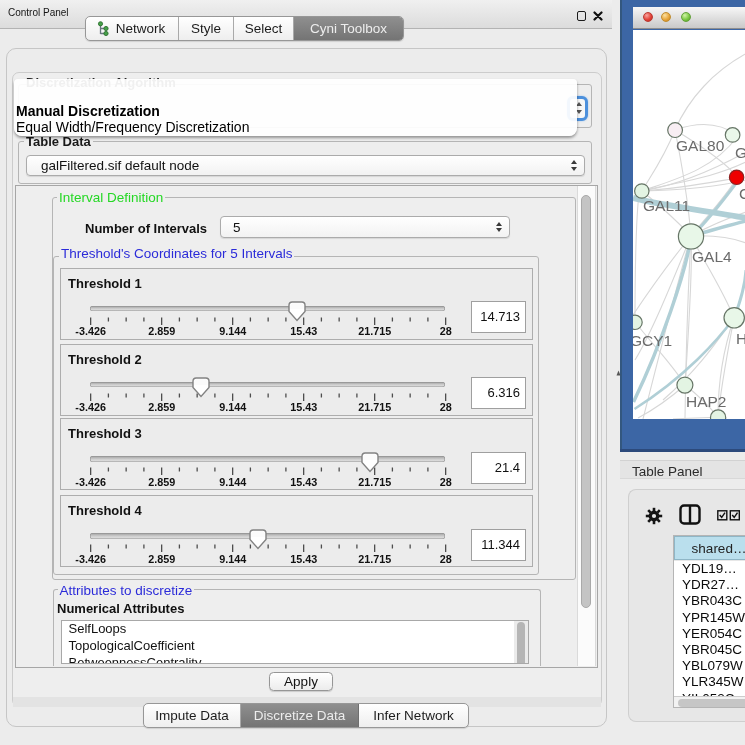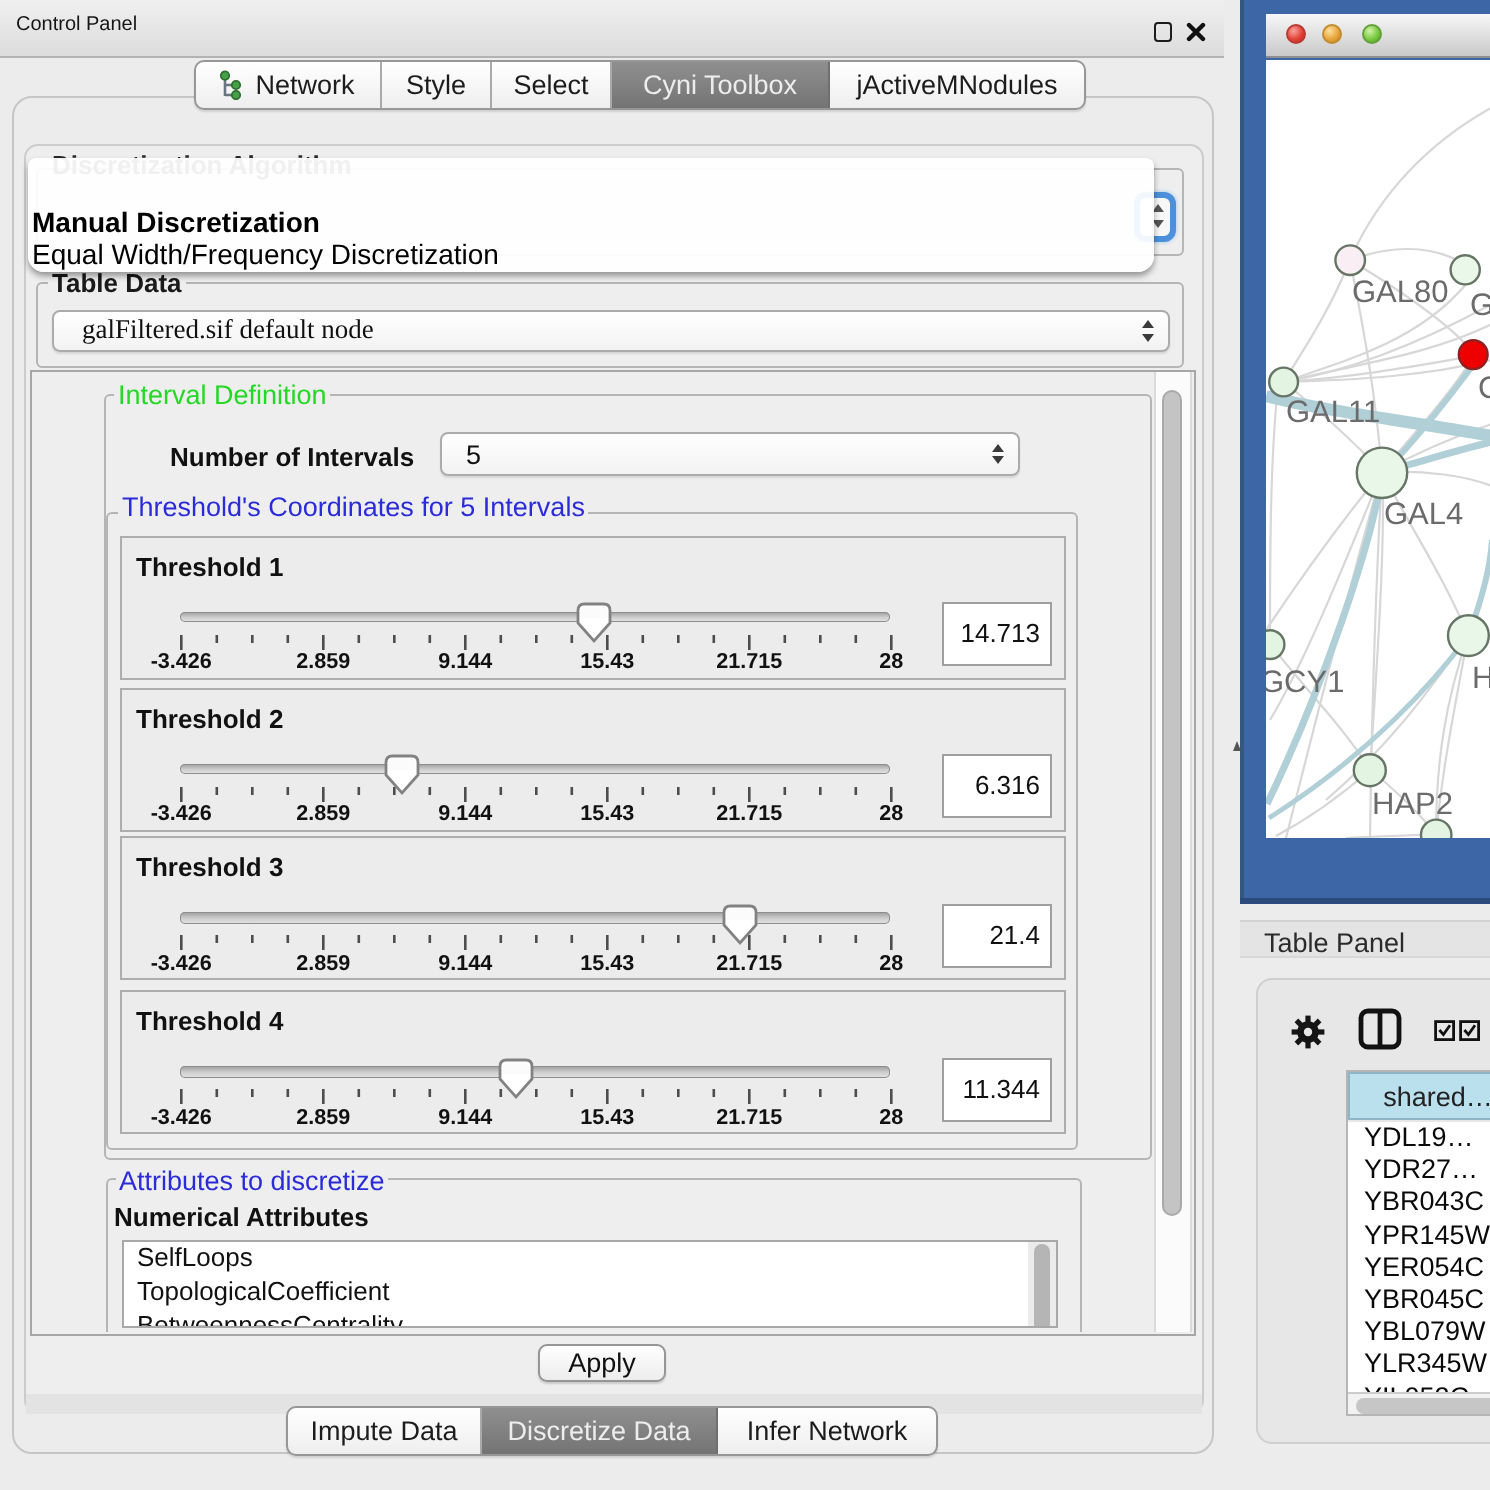--- a/index.html
+++ b/index.html
@@ -23,31 +23,30 @@
 <div class="abs" style="left:11.5px;top:72px;width:590px;height:635px;background:#eeeeee;border:1px solid #cccccc;border-radius:7px;"></div>
 
 <style>
   .seg { display:flex; height:25px; border:1px solid #979797; border-radius:5px; overflow:hidden;
          background:linear-gradient(#ffffff,#eeeeee); box-shadow:0 1px 1px rgba(0,0,0,0.12); }
   .seg .tb { display:flex; align-items:center; justify-content:center; font-size:13.5px; color:#1c1c1c;
              border-right:1px solid #a9a9a9; white-space:nowrap; }
   .seg .tb:last-child { border-right:none; }
   .seg .sel { background:linear-gradient(#8f8f8f,#747474); color:#ededed; border-right-color:#6f6f6f;text-align:right; }
 </style>
-<div id="toptabs" class="abs seg" style="left:85px;top:30px;margin-left:12px;">
+<div id="toptabs" class="abs seg" style="left:85px;top:16px;">
   <div class="tb" style="width:93px;"><svg width="13" height="15" viewBox="0 0 13 15" style="margin-right:6px;margin-left:-2px;">
      <path d="M3.5 3 L3.5 13 M3.5 7.5 L8.5 7.5 M3.5 12.5 L8.5 12.5" stroke="#6b7580" stroke-width="1.3" fill="none"></path>
      <circle cx="3.5" cy="2.8" r="2.1" fill="#46a049" stroke="#2d7030" stroke-width="0.9"></circle>
      <circle cx="9" cy="7.5" r="2.1" fill="#46a049" stroke="#2d7030" stroke-width="0.9"></circle>
      <circle cx="9" cy="12.5" r="2.1" fill="#46a049" stroke="#2d7030" stroke-width="0.9"></circle>
     </svg>Network</div>
   <div class="tb" style="width:55px;">Style</div>
   <div class="tb" style="width:60px;">Select</div>
   <div class="tb sel" style="width:109px;">Cyni Toolbox</div>
-  <div class="tb" style="width:127px;">jActiveMNodules</div>
 </div>
 
 <style>
   .grpbox { position:absolute; border:1px solid #b5b5b5; border-radius:3px; }
   .grplab { position:absolute; font-size:13px; background:#eeeeee; padding:0 2px; }
   .combo { position:absolute; background:linear-gradient(#ffffff,#f2f2f2); border:1px solid #ababab;
            border-radius:4px; box-shadow:0 1px 1px rgba(0,0,0,0.1); font-size:13.5px; color:#111;
            display:flex; align-items:center; }
   .combo .arr { position:absolute; right:7px; top:0; bottom:0; display:flex; flex-direction:column;
                 justify-content:center; }
@@ -69,21 +68,21 @@
 <div class="grplab" style="left:24px;top:75px;font-weight:bold;color:#2a2a2a;background:transparent;">Discretization Algorithm</div>
 
 <div class="abs" style="left:567px;top:96px;width:21px;height:25px;border:3px solid #4c90dc;border-radius:6px;background:#f7f7f7;box-shadow:0 0 2px #9cc3ec;">
   <span style="position:absolute;left:6px;top:3px;width:0;height:0;border-left:3.5px solid transparent;border-right:3.5px solid transparent;border-bottom:4.5px solid #555;"></span>
   <span style="position:absolute;left:6px;top:11px;width:0;height:0;border-left:3.5px solid transparent;border-right:3.5px solid transparent;border-top:4.5px solid #555;"></span>
 </div>
 
 <div class="grpbox" style="left:18px;top:141px;width:574px;height:43px;"></div>
 <div class="grplab" style="left:24px;top:134px;font-weight:bold;color:#1a1a1a;">Table Data</div>
 <div class="combo" style="left:26px;top:154.5px;width:559px;height:21.5px;">
-  <span style="margin-left:14px;font-family:Liberation Serif, serif;">galFiltered.sif default node</span>
+  <span style="margin-left:14px;">galFiltered.sif default node</span>
   <span class="arr">
       <span class="tri-u"></span>
       <span class="tri-d"></span>
     </span>
 </div>
 
 <div class="abs" style="left:14px;top:79px;width:563px;height:57px;background:rgba(255,255,255,0.93);
      border-radius:4px 4px 8px 8px; box-shadow:0 2px 3px rgba(0,0,0,0.38);">
   <div class="abs" style="left:2px;top:40px;font-size:14px;color:#000;">Equal Width/Frequency Discretization</div>
   <div class="abs" style="left:2px;top:24px;font-size:14px;font-weight:bold;color:#000;">Manual Discretization</div>

